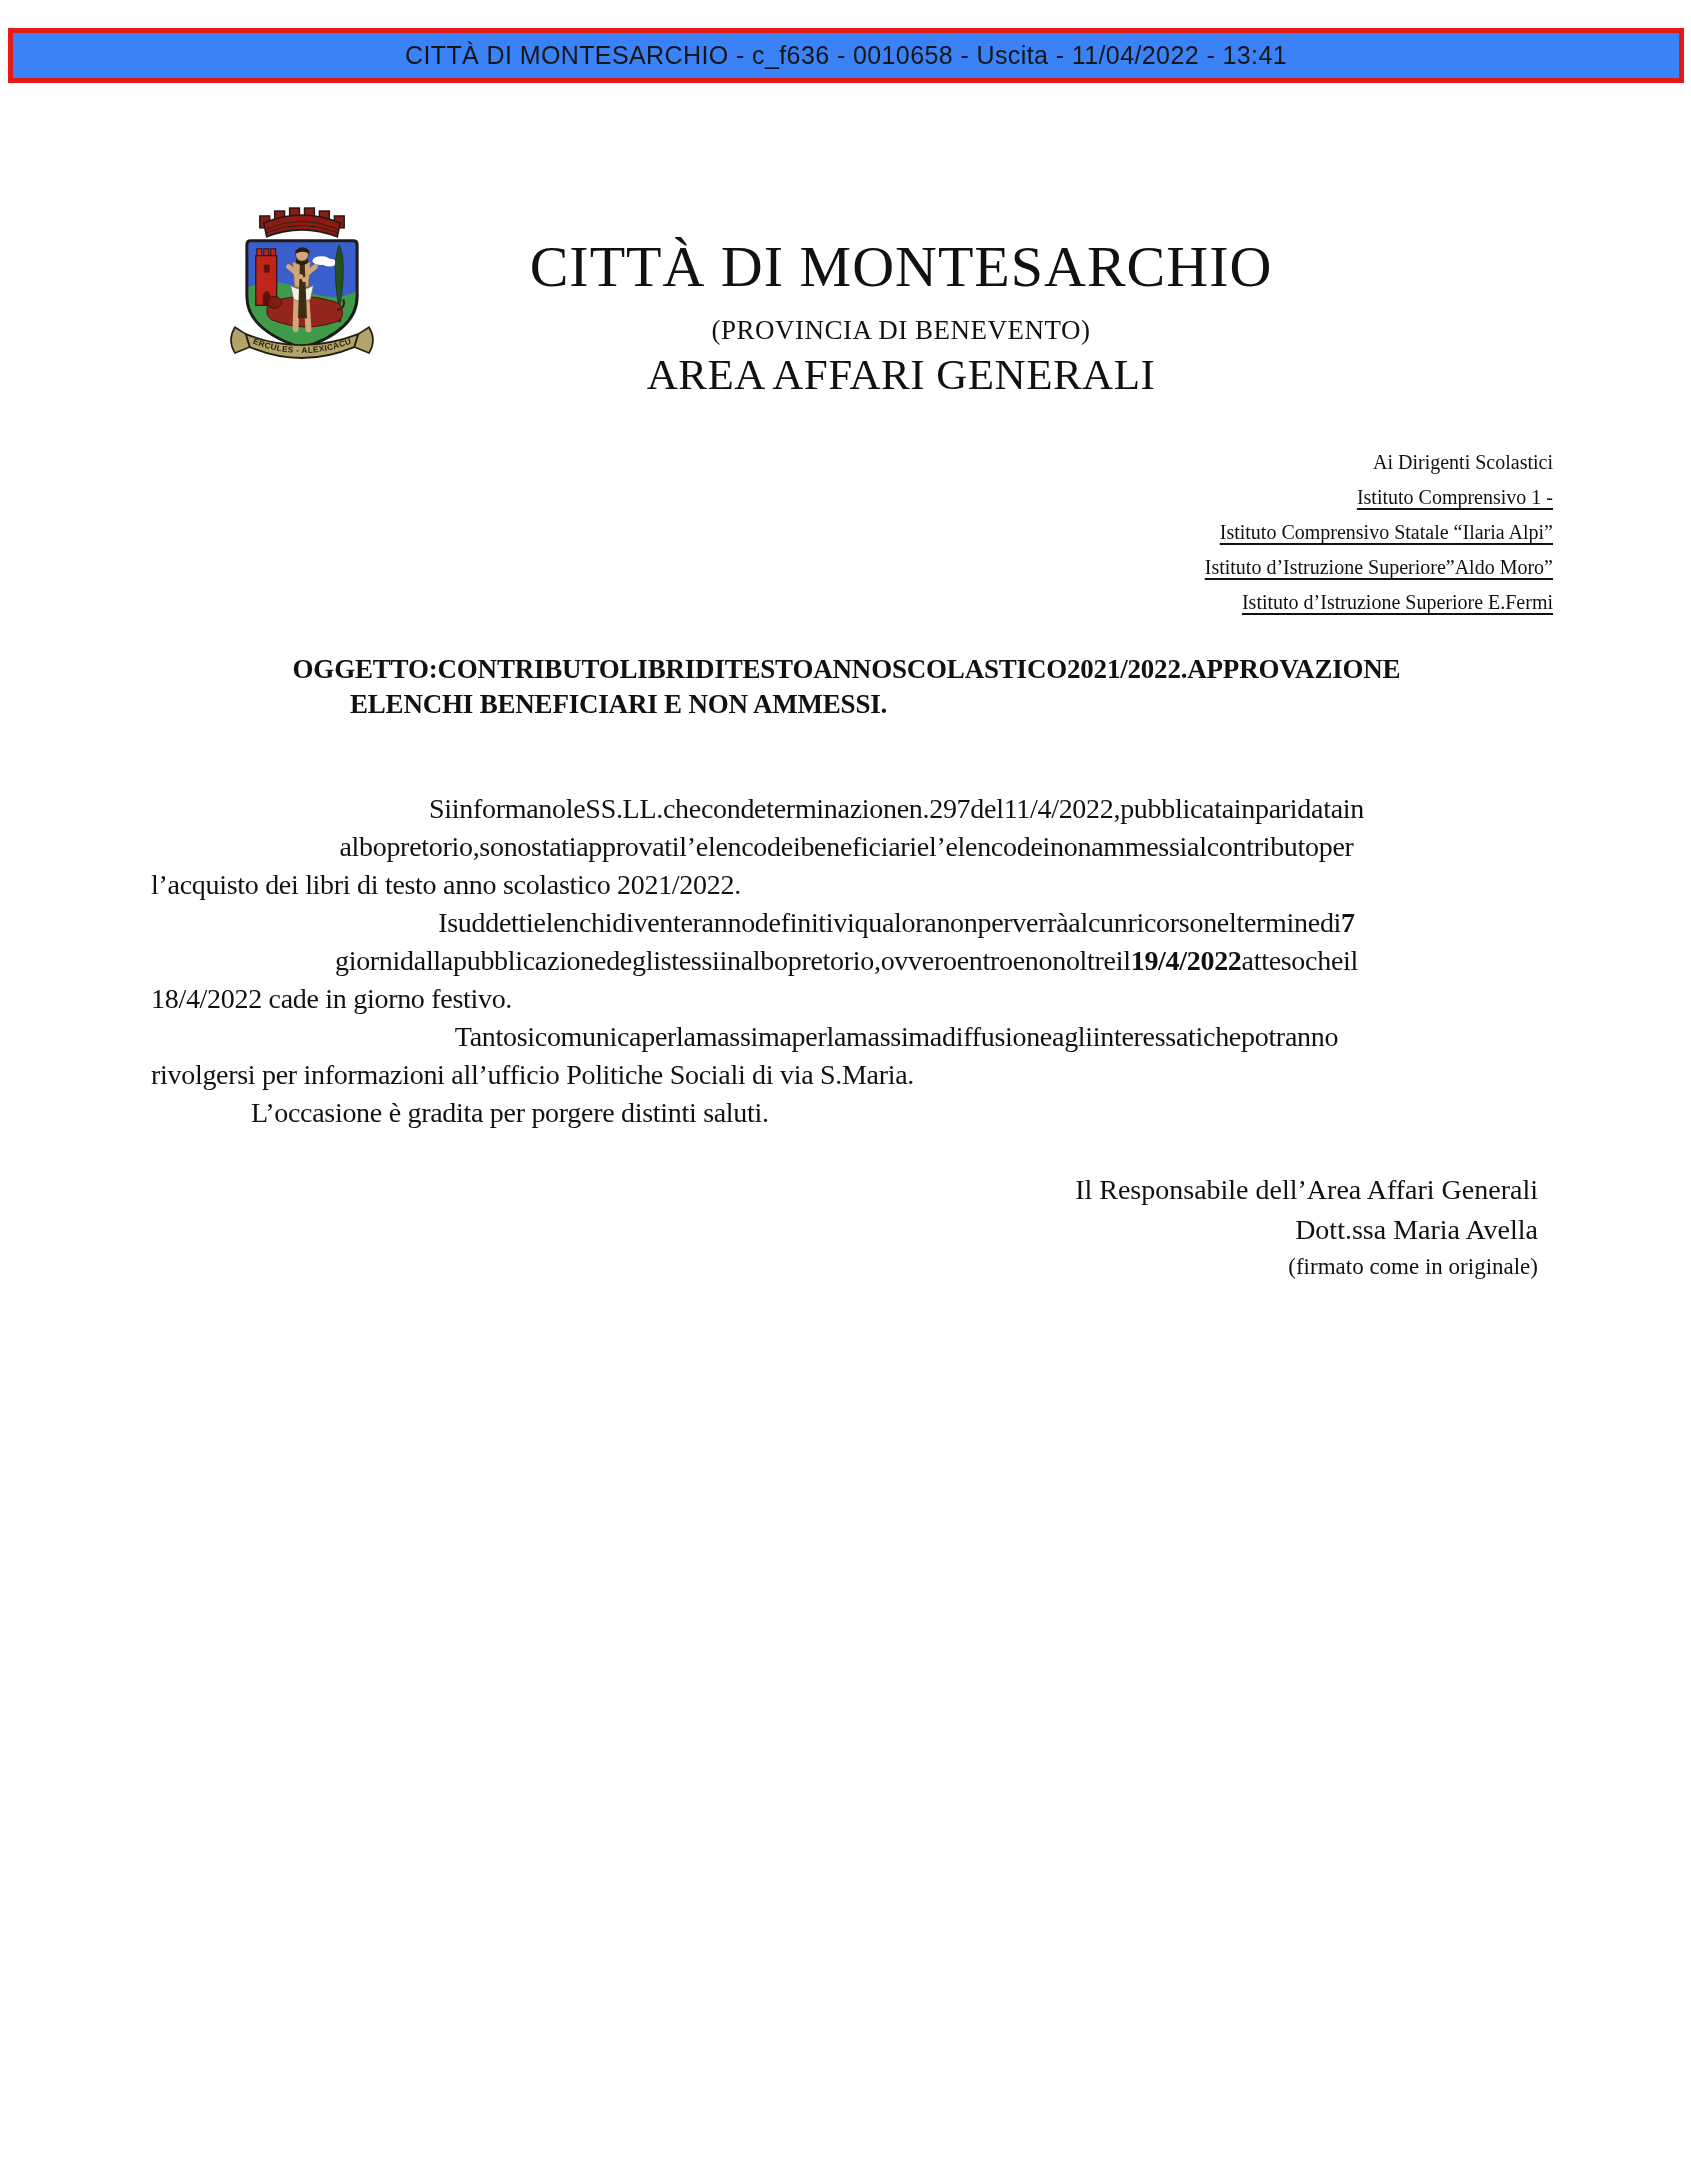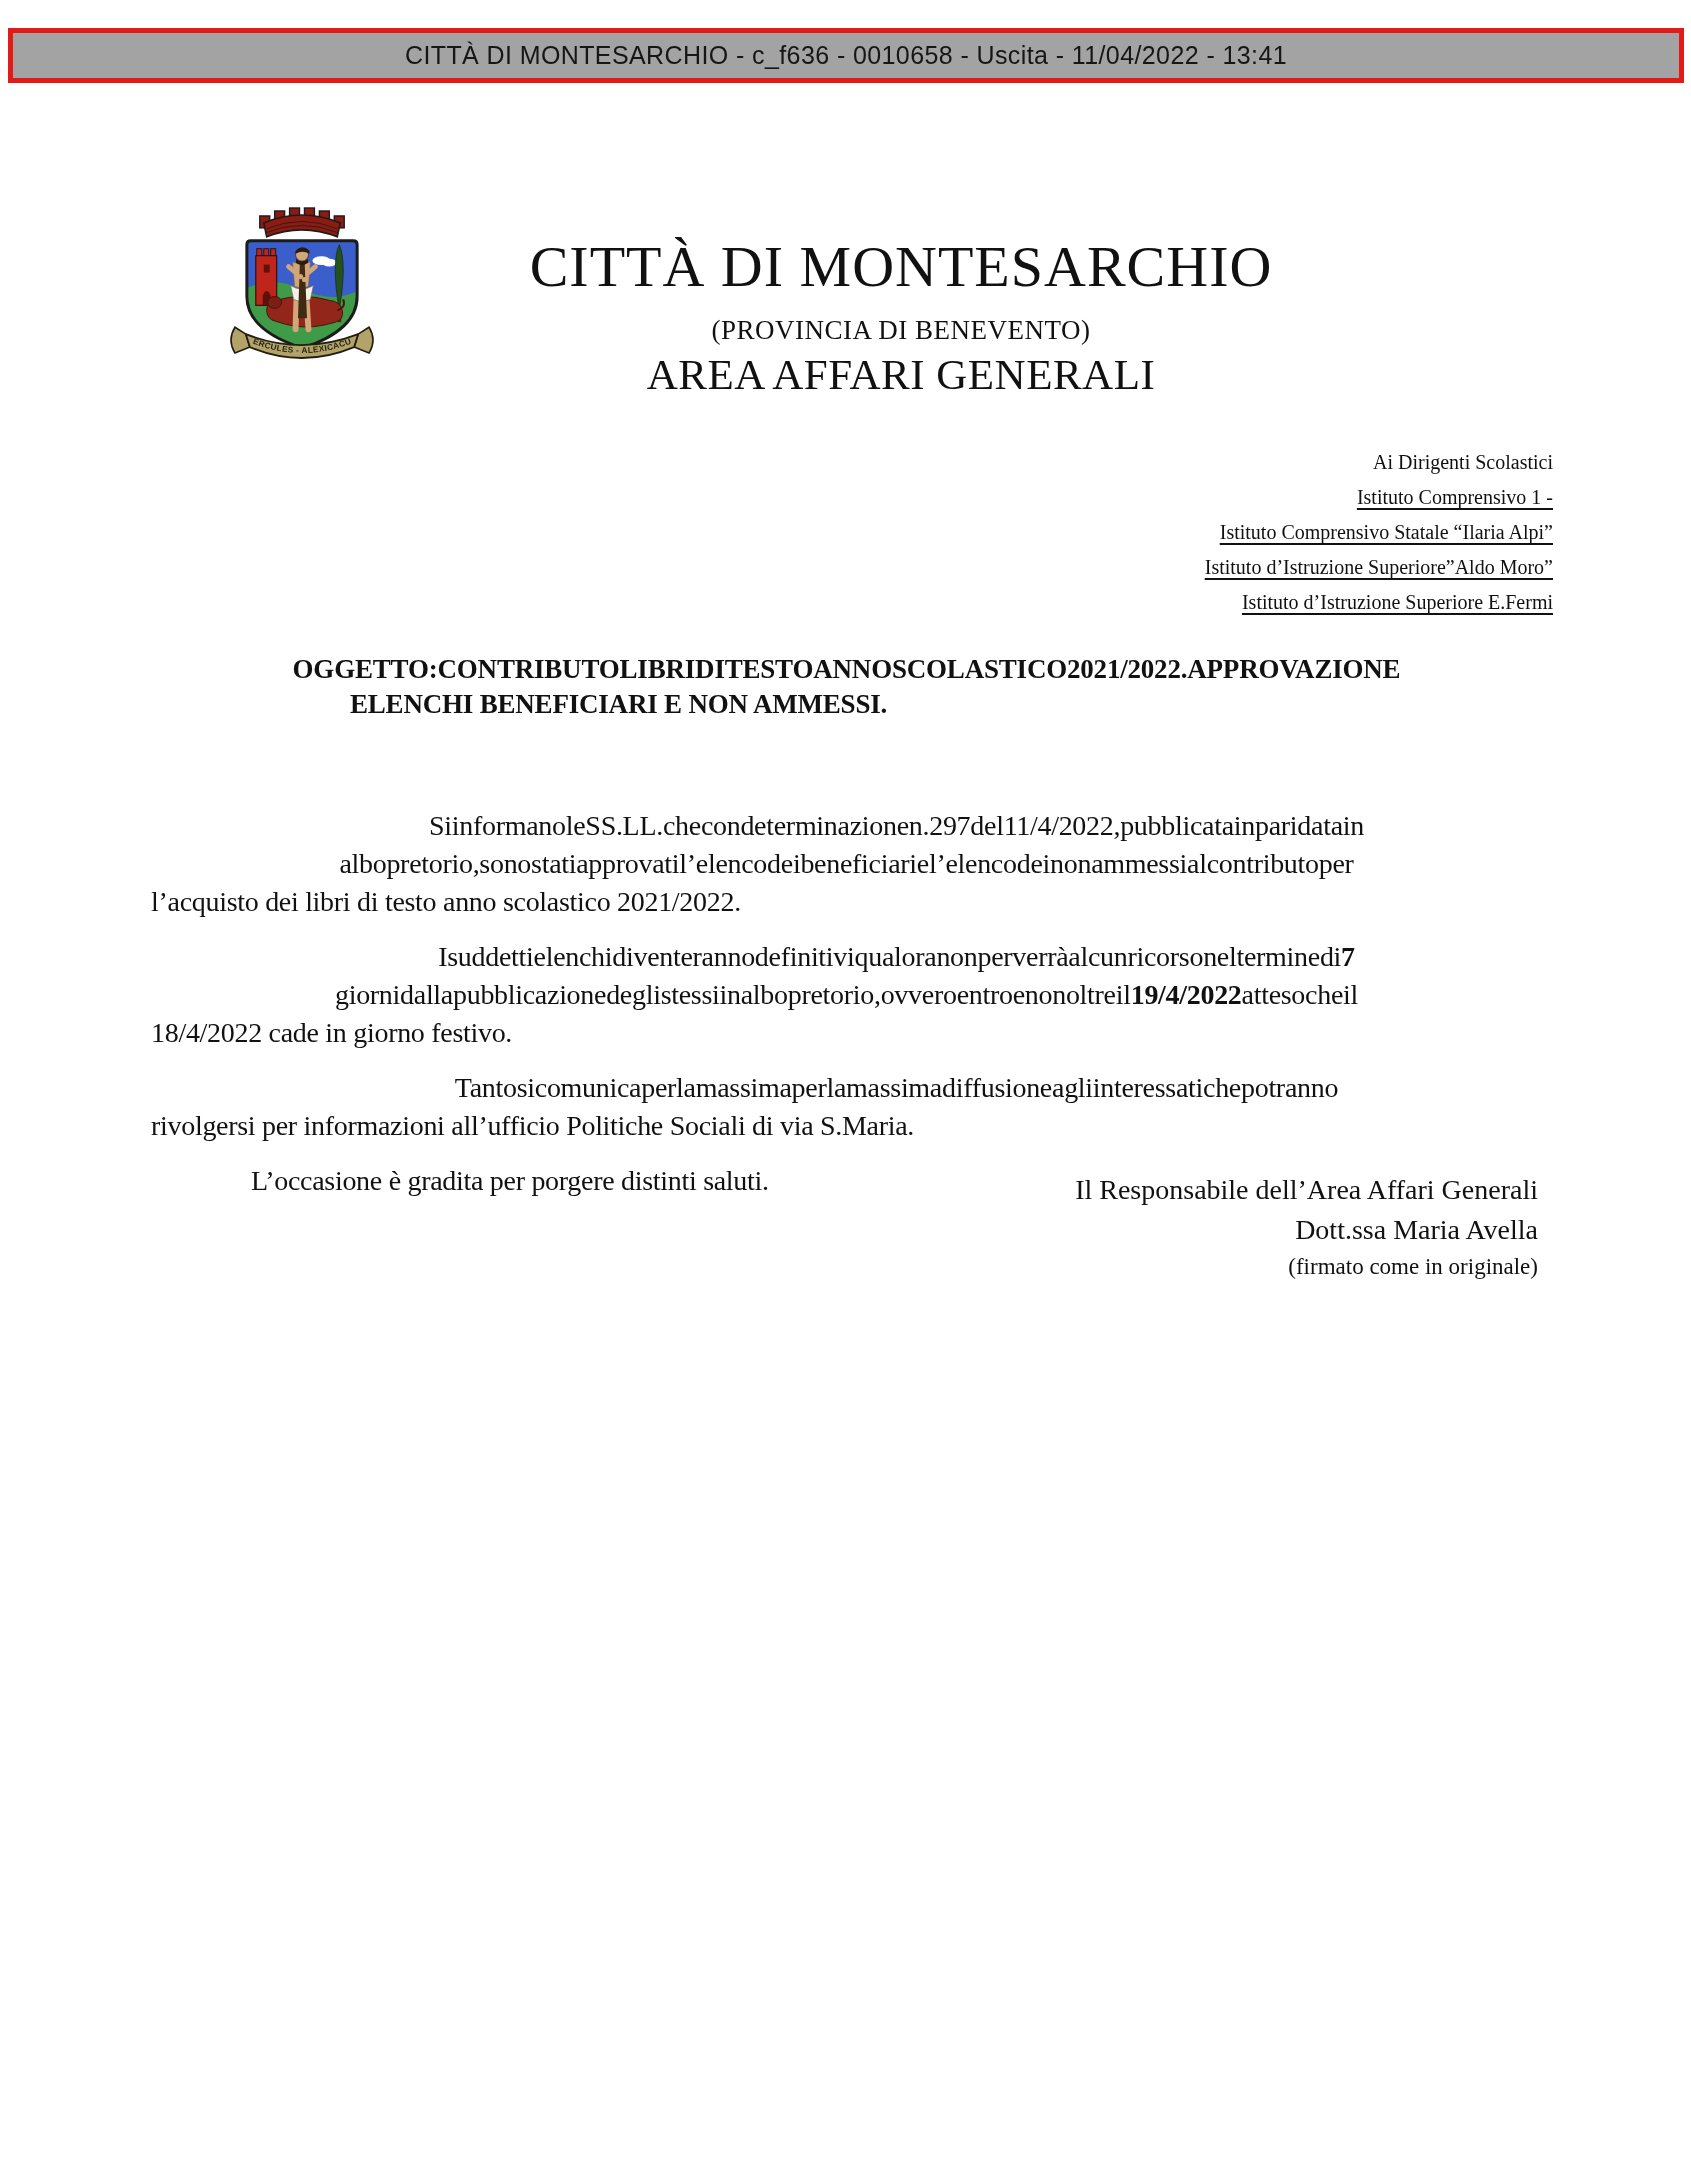--- a/index.html
+++ b/index.html
@@ -4,21 +4,21 @@
 <style>
   html,body{margin:0;padding:0;}
   body{
     width:1692px;height:2178px;background:#ffffff;position:relative;
     font-family:"Liberation Serif","DejaVu Serif",serif;color:#111;
     -webkit-font-smoothing:antialiased;
   }
   
   .stamp{
     position:absolute;top:28px;left:8px;width:1676px;height:55px;
-    box-sizing:border-box;border:5px solid #e41a16;background:#a3a3a3;
+    box-sizing:border-box;border:5px solid #e41a16;background:#3b82f6;
     display:flex;align-items:center;justify-content:center;
   }
   .stamp-text{
     font-family:"Liberation Sans","DejaVu Sans",sans-serif;
     font-size:25px;letter-spacing:0.4px;color:#161616;white-space:nowrap;
   }
   
   .emblem{position:absolute;left:226px;top:199px;width:152px;height:169px;}
   
   .masthead{position:absolute;left:111px;top:237px;width:1580px;text-align:center;}
@@ -28,21 +28,21 @@
   
   .addressee{position:absolute;top:445px;right:139px;text-align:right;font-size:20px;line-height:35px;}
   .addressee .uline{text-decoration:underline;text-underline-offset:4px;text-decoration-thickness:2px;}
   
   .subject{position:absolute;top:652px;left:151px;width:1391px;font-weight:bold;font-size:27px;line-height:35px;letter-spacing:-0.2px;}
   .subject .indent2{padding-left:199px;}
   
   .letter-body{position:absolute;top:790px;left:151px;width:1391px;font-size:28px;line-height:38px;letter-spacing:-0.3px;}
   .jline{display:flex;justify-content:center;}
   .jline .w{white-space:nowrap;}
-  .indent{padding-left:100px;margin-top:17px;}
+  .indent{padding-left:100px;}
   .bold{font-weight:bold;}
   
   .signature{position:absolute;top:1170px;right:154px;text-align:right;font-size:28px;line-height:40px;}
   .signature .small{font-size:23px;line-height:33px;}
 </style>
 </head>
 <body>
 
 <div class="stamp">
   <span class="stamp-text">CITTÀ DI MONTESARCHIO - c_f636 - 0010658 - Uscita - 11/04/2022 - 13:41</span>

